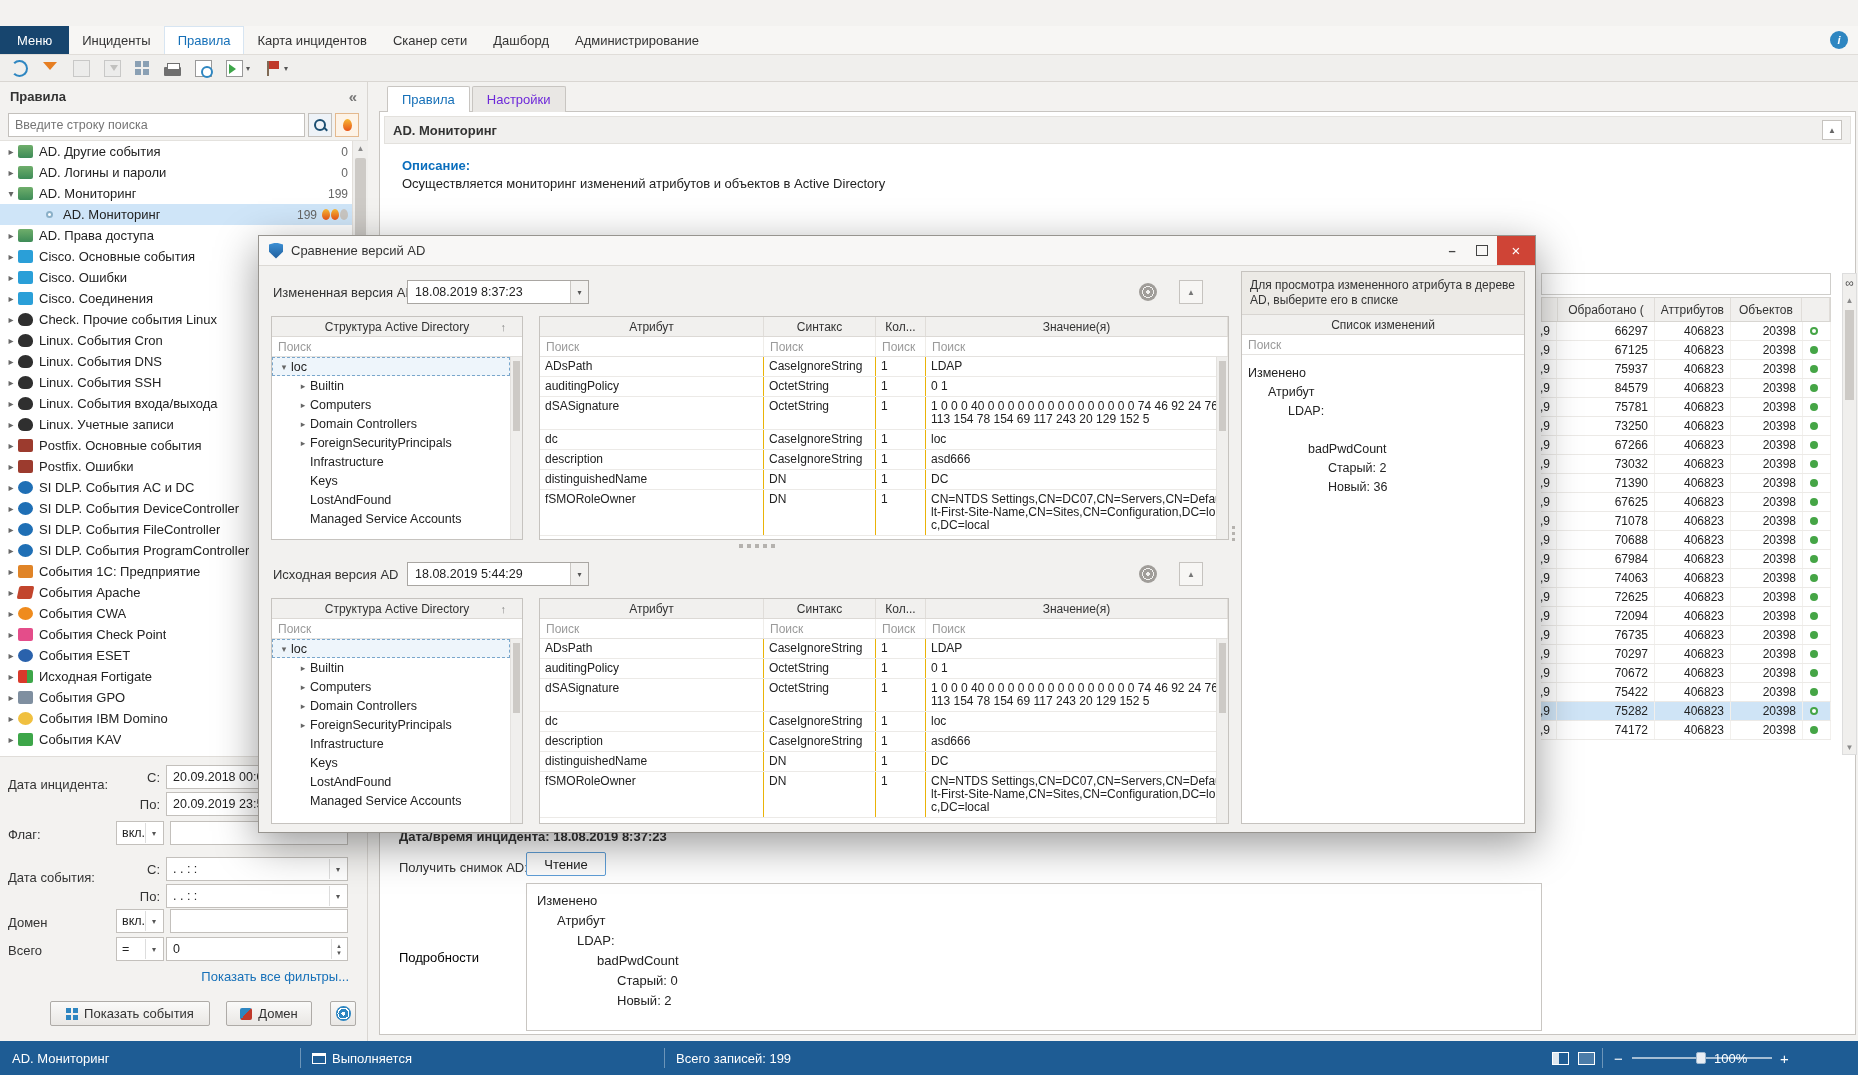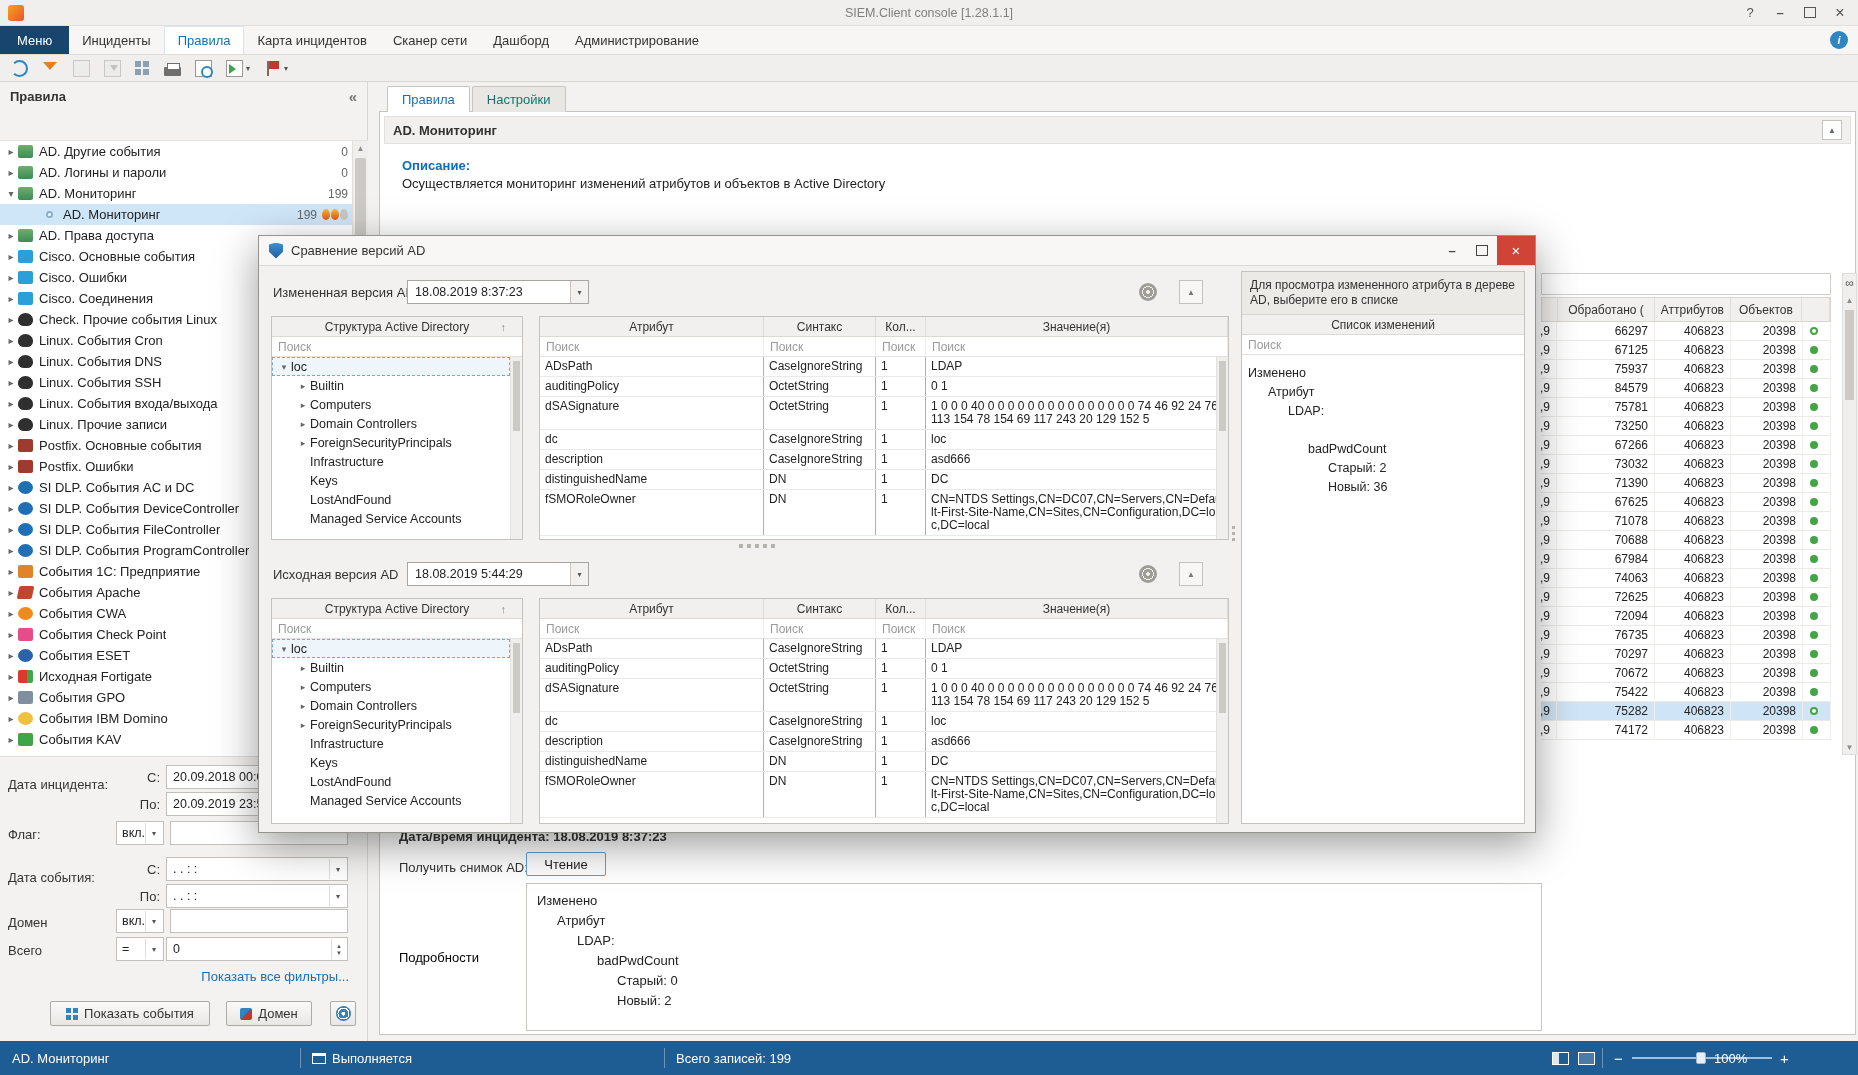--- a/index.html
+++ b/index.html
@@ -110,21 +110,21 @@
 .fl-link{position:absolute;right:18px;top:212px;color:#1670b8;font-size:13px}
 .fl-btn{position:absolute;height:25px;border:1px solid #aeaba7;background:linear-gradient(#fafaf9,#e9e7e4);display:flex;align-items:center;justify-content:center;gap:6px;font-size:13px;color:#333;border-radius:2px}
 .bi-grid{width:12px;height:12px;position:relative}
 .bi-grid::before{content:"";position:absolute;left:0;top:0;width:5px;height:5px;background:#2e86c1;box-shadow:7px 0 #2e86c1,0 7px #2e86c1,7px 7px #2e86c1}
 .bi-reset{width:12px;height:12px;background:linear-gradient(135deg,#2e86c1 50%,#c0392b 50%);border-radius:2px}
 .bi-gear{width:15px;height:15px;border-radius:50%;background:radial-gradient(circle,#fff 0 2px,#2e86c1 2px 5px,#fff 5px 6px,#2e86c1 6px 7px)}
 
 
 .main{position:absolute;left:377px;top:82px;right:0;bottom:34px;background:#f3f2f0}
 .tabs{position:absolute;left:10px;top:4px;display:flex;gap:2px;z-index:2}
-.tab{height:26px;line-height:25px;padding:0 14px;border:1px solid #c8c5c1;border-bottom:none;background:#e9e7e4;color:#0f766e;font-size:13px;border-radius:2px 2px 0 0}
+.tab{height:26px;line-height:25px;padding:0 14px;border:1px solid #c8c5c1;border-bottom:none;background:#e9e7e4;color:#6d28d9;font-size:13px;border-radius:2px 2px 0 0}
 .tab.selected{background:#fff;color:#1670b8}
 .frame{position:absolute;left:2px;top:29px;right:2px;bottom:6px;border:1px solid #c8c5c1;background:#fff}
 .rule-header{position:absolute;left:4px;top:4px;right:4px;height:28px;background:#f1f0ee;border:1px solid #e3e1dd;display:flex;align-items:center;padding:0 8px;font-weight:bold;color:#333}
 .rh-collapse{margin-left:auto;width:20px;height:20px;border:1px solid #c6c3bf;background:#fff;display:flex;align-items:center;justify-content:center;color:#666;font-size:8px}
 .rh-collapse::before{content:"▲"}
 .desc-label{position:absolute;left:22px;top:46px;color:#0a6ebd;font-weight:bold}
 .desc-text{position:absolute;left:22px;top:64px;color:#222}
 
 .et-filter{position:absolute;left:1161px;top:161px;width:290px;height:22px;background:#fff;border:1px solid #cfcecb}
 .et-head{position:absolute;left:1161px;top:185px;width:290px;height:25px;display:flex;background:#f1f0ee;border:1px solid #d8d6d2;font-size:12px;color:#333}
@@ -213,31 +213,20 @@
 .st-layout.split{background:linear-gradient(90deg,rgba(255,255,255,.85) 40%,transparent 40%)}
 .zoom-track{width:140px;height:2px;background:rgba(255,255,255,.6);position:relative}
 .zoom-thumb{position:absolute;left:64px;top:-5px;width:10px;height:12px;background:#e9eef4;border:1px solid #9fb8d0;border-radius:2px}
 .zplus,.zminus{font-size:15px}
 </style>
 </head>
 <body>
 
 <div class="app">
 
-  <div class="titlebar">
-    <span class="app-logo"></span>
-    <span class="tb-title">SIEM.Client console [1.28.1.1]</span>
-    <span class="win-controls">
-      <span class="win-btn help"></span>
-      <span class="win-btn frame"></span>
-      <span class="win-btn min"></span>
-      <span class="win-btn max"></span>
-      <span class="win-btn close"></span>
-    </span>
-  </div>
 
   <div class="menubar">
     <div class="mb-item" data-style="dark">Меню</div>
       <div class="mb-item" data-style="normal">Инциденты</div>
       <div class="mb-item" data-style="selected">Правила</div>
       <div class="mb-item" data-style="normal">Карта инцидентов</div>
       <div class="mb-item" data-style="normal">Сканер сети</div>
       <div class="mb-item" data-style="normal">Дашборд</div>
       <div class="mb-item" data-style="normal">Администрирование</div>
     <span class="info-btn"></span>
@@ -280,20 +269,29 @@
         <span class="tb-ic" data-icon="run-check-icon"></span>
         <span class="tb-dd"></span>
       </div>
   </div>
 
   <div class="sidebar">
     <div class="sb-head">
       <span>Правила</span>
       <span class="sb-collapse"></span>
     </div>
+    <div class="sb-search">
+      <input class="sb-input" placeholder="Введите строку поиска" style="">
+      <span class="sb-btn">
+          <span class="mag"></span>
+        </span>
+      <span class="sb-btn flame-btn">
+          <span class="flame"></span>
+        </span>
+    </div>
     <div class="sb-tree">
       <div class="trow" data-level="0" data-icon="ad" data-arrow="right">
           <span class="arrow"></span>
           <span class="ticon"></span>
           <span class="tlabel">AD. Другие события</span>
           <span class="tcount">0</span>
 
         </div>
         <div class="trow" data-level="0" data-icon="ad" data-arrow="right">
           <span class="arrow"></span>
@@ -379,21 +377,21 @@
         <div class="trow" data-level="0" data-icon="linux" data-arrow="right">
           <span class="arrow"></span>
           <span class="ticon"></span>
           <span class="tlabel">Linux. События входа/выхода</span>
           <span class="tcount"></span>
 
         </div>
         <div class="trow" data-level="0" data-icon="linux" data-arrow="right">
           <span class="arrow"></span>
           <span class="ticon"></span>
-          <span class="tlabel">Linux. Прочие записи</span>
+          <span class="tlabel">Linux. Учетные записи</span>
           <span class="tcount"></span>
 
         </div>
         <div class="trow" data-level="0" data-icon="postfix" data-arrow="right">
           <span class="arrow"></span>
           <span class="ticon"></span>
           <span class="tlabel">Postfix. Основные события</span>
           <span class="tcount"></span>
 
         </div>

